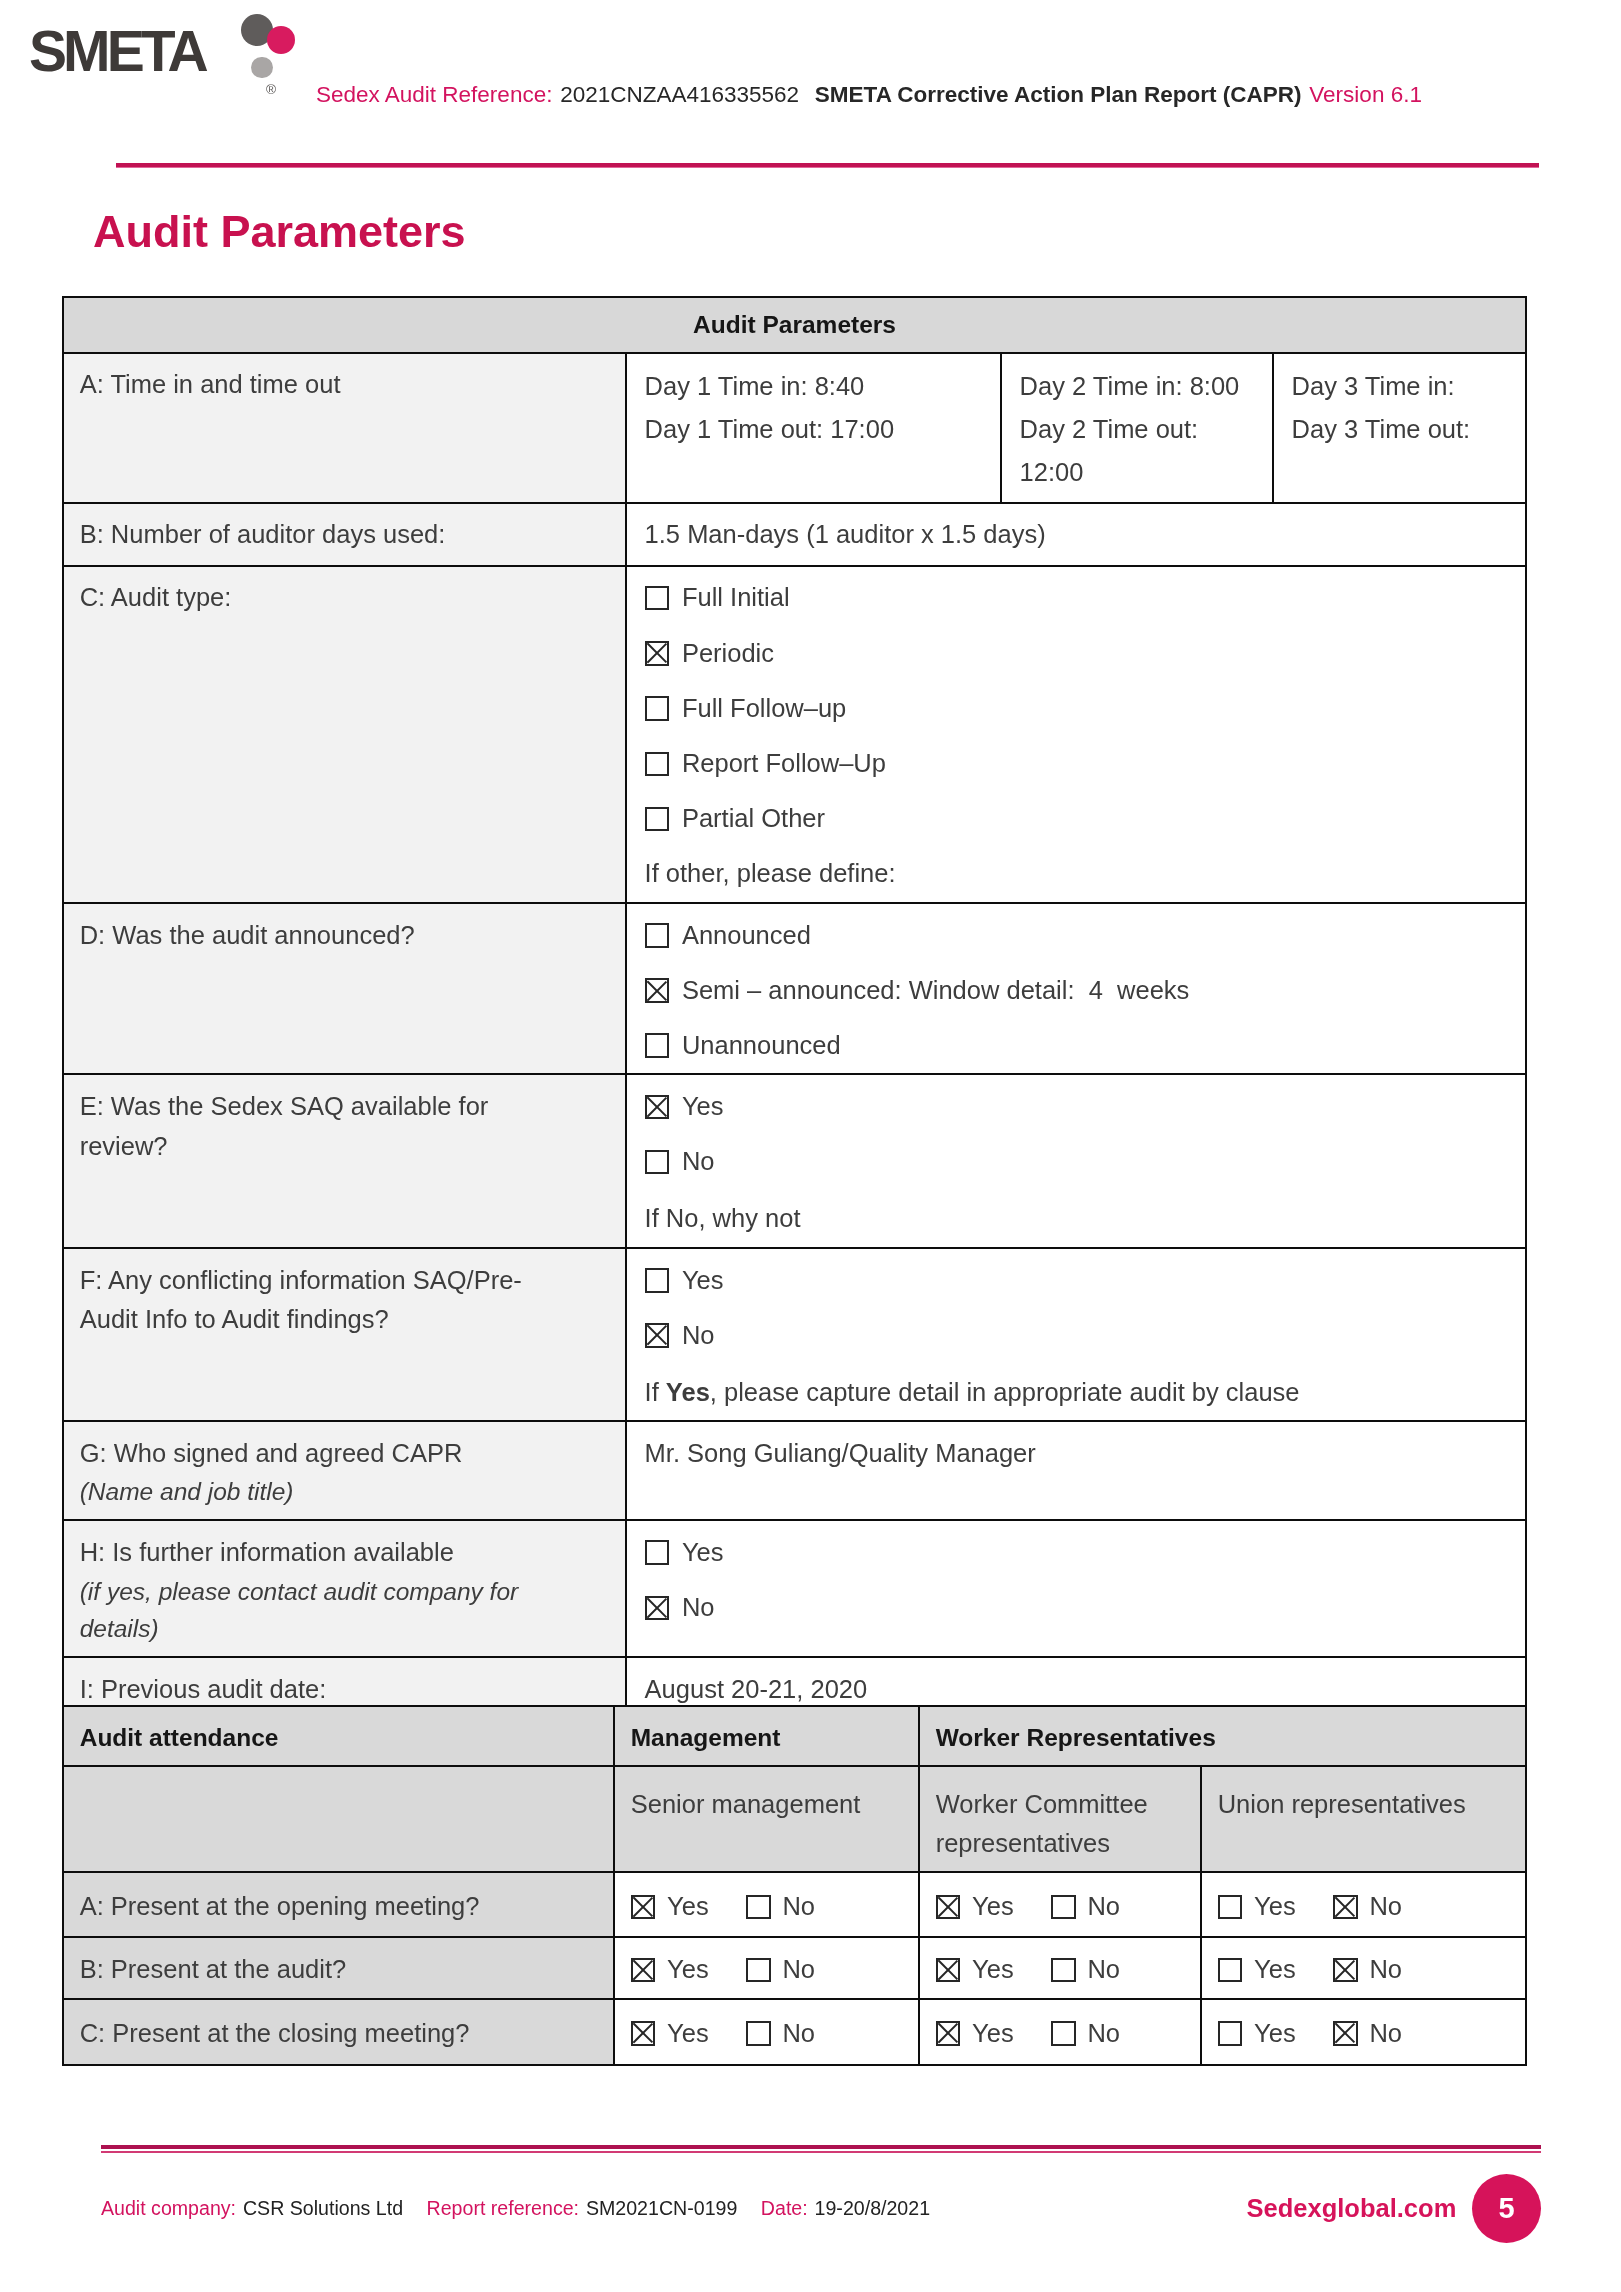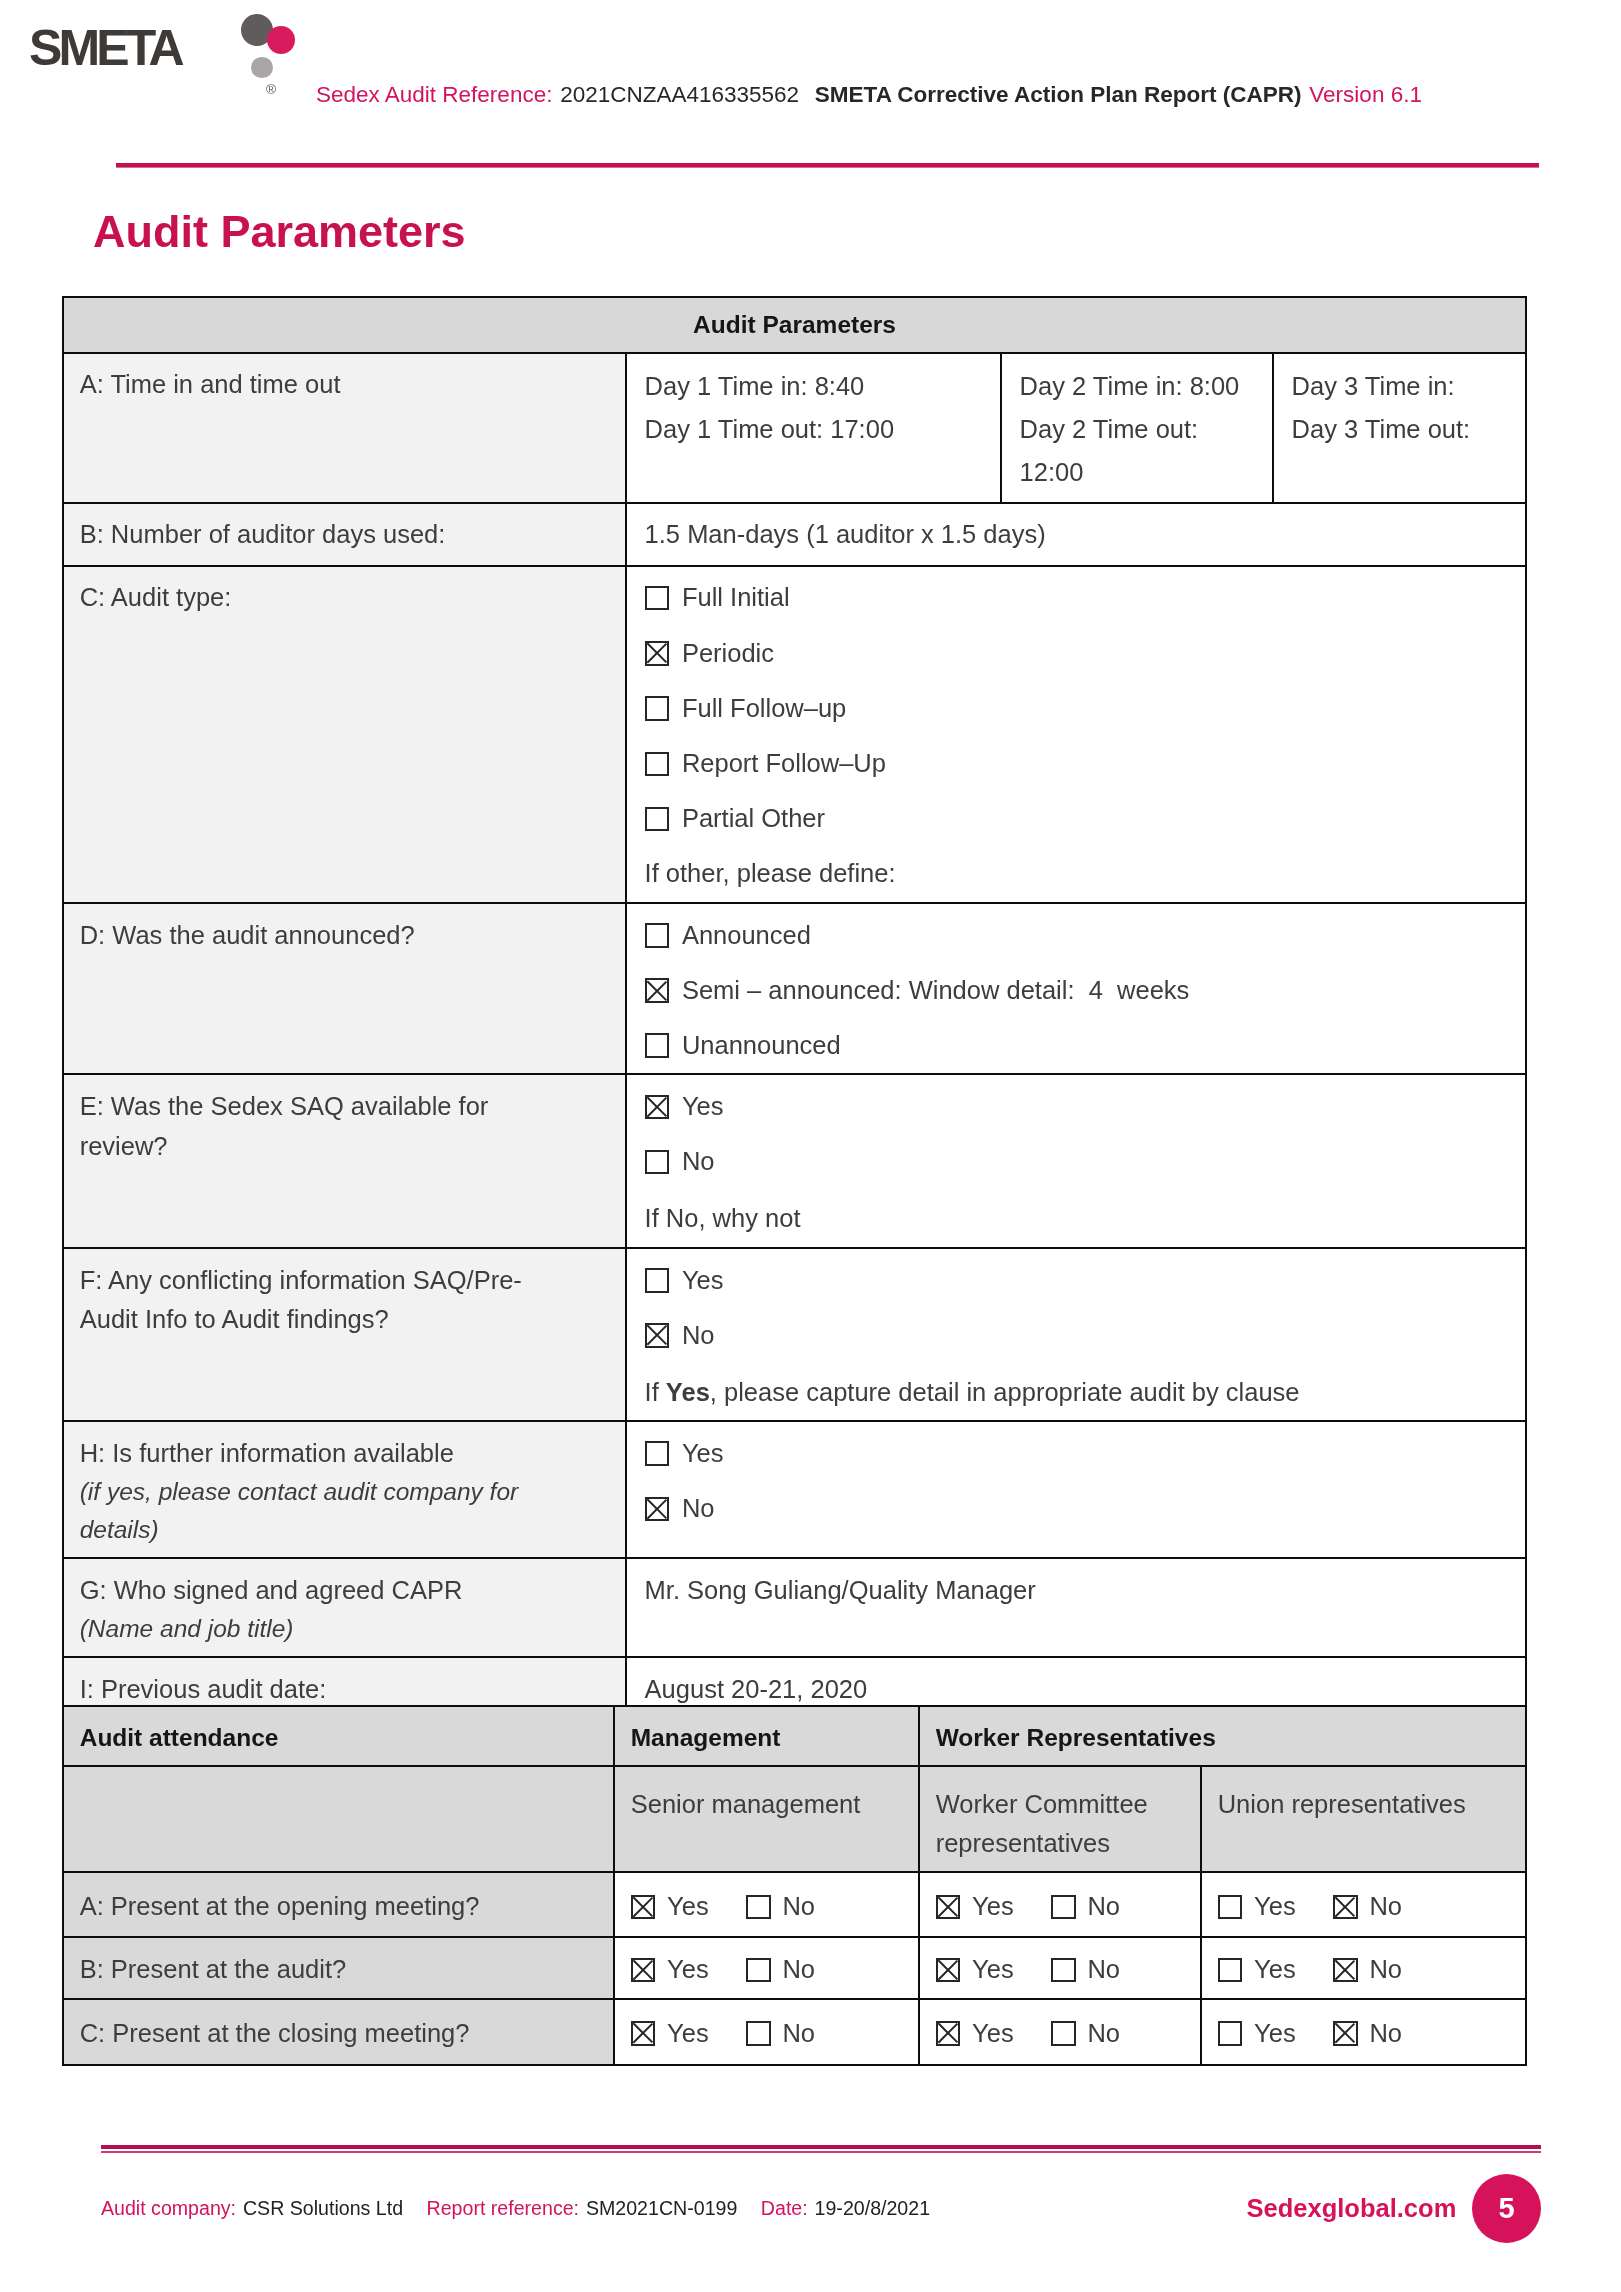--- a/index.html
+++ b/index.html
@@ -2,21 +2,21 @@
 <html><head>
 <meta charset="utf-8">
 <style>
   html,body{margin:0;padding:0;background:#ffffff;}
   .page{
     position:relative;width:1621px;height:2293px;background:#ffffff;overflow:hidden;
     font-family:"Liberation Sans","DejaVu Sans",sans-serif;color:#3d3d3d;
   }
   
   .logo{position:absolute;left:29px;top:5.9px;width:304px;height:113px;}
-  .logo-text{position:absolute;left:0;top:17.6px;font-size:50px;font-weight:bold;color:#3e3a38;letter-spacing:-3.9px;line-height:1;}
+  .logo-text{position:absolute;left:0;top:17.6px;font-size:57px;font-weight:bold;color:#3e3a38;letter-spacing:-3.9px;line-height:1;}
   .dot{position:absolute;border-radius:50%;}
   .dot-dark{left:212px;top:7.8px;width:32px;height:32px;background:#5f5c5b;}
   .dot-light{left:222px;top:51px;width:21.6px;height:21.6px;background:#a9a6a5;}
   .dot-pink{left:238px;top:20.6px;width:28px;height:28px;background:#d81b5f;}
   .reg{position:absolute;left:237px;top:76px;font-size:13.7px;color:#5f5c5b;}
   .ref-line{position:absolute;left:316px;top:82px;font-size:22.5px;white-space:nowrap;}
   .pink{color:#d3135f;}
   .dark{color:#272727;}
   .bold{font-weight:bold;margin-top:12px;}
   .ref-line .seg{margin-right:7.8px;}
@@ -182,42 +182,42 @@
           <span class="cb" data-checked="false"></span>
           <span>Yes</span>
         </div>
         <div class="opt">
           <span class="cb" data-checked="true"></span>
           <span>No</span>
         </div>
         <div class="note"><span>If </span><b>Yes</b><span>, please capture detail in appropriate audit by clause</span></div>
       </td>
     </tr>
+    <tr style="height:93px">
+      <td class="lab">
+        <span>G: Who signed and agreed CAPR</span>
+        <span class="ital">(Name and job title)</span>
+      </td>
+      <td class="val" colspan="3">Mr. Song Guliang/Quality Manager</td>
+    </tr>
     <tr style="height:124px">
       <td class="lab">
         <span>H: Is further information available</span>
         <span class="ital">(if yes, please contact audit company for details)</span>
       </td>
       <td class="val" colspan="3">
         <div class="opt">
           <span class="cb" data-checked="false"></span>
           <span>Yes</span>
         </div>
         <div class="opt">
           <span class="cb" data-checked="true"></span>
           <span>No</span>
         </div>
       </td>
-    </tr>
-    <tr style="height:93px">
-      <td class="lab">
-        <span>G: Who signed and agreed CAPR</span>
-        <span class="ital">(Name and job title)</span>
-      </td>
-      <td class="val" colspan="3">Mr. Song Guliang/Quality Manager</td>
     </tr>
     <tr style="height:62px">
       <td class="lab">I: Previous audit date:</td>
       <td class="val" colspan="3">August 20-21, 2020</td>
     </tr>
     <tr style="height:63px">
       <td class="lab">J: Previous audit type:</td>
       <td class="val" colspan="3">Full Initial</td>
     </tr>
     <tr style="height:161px">

